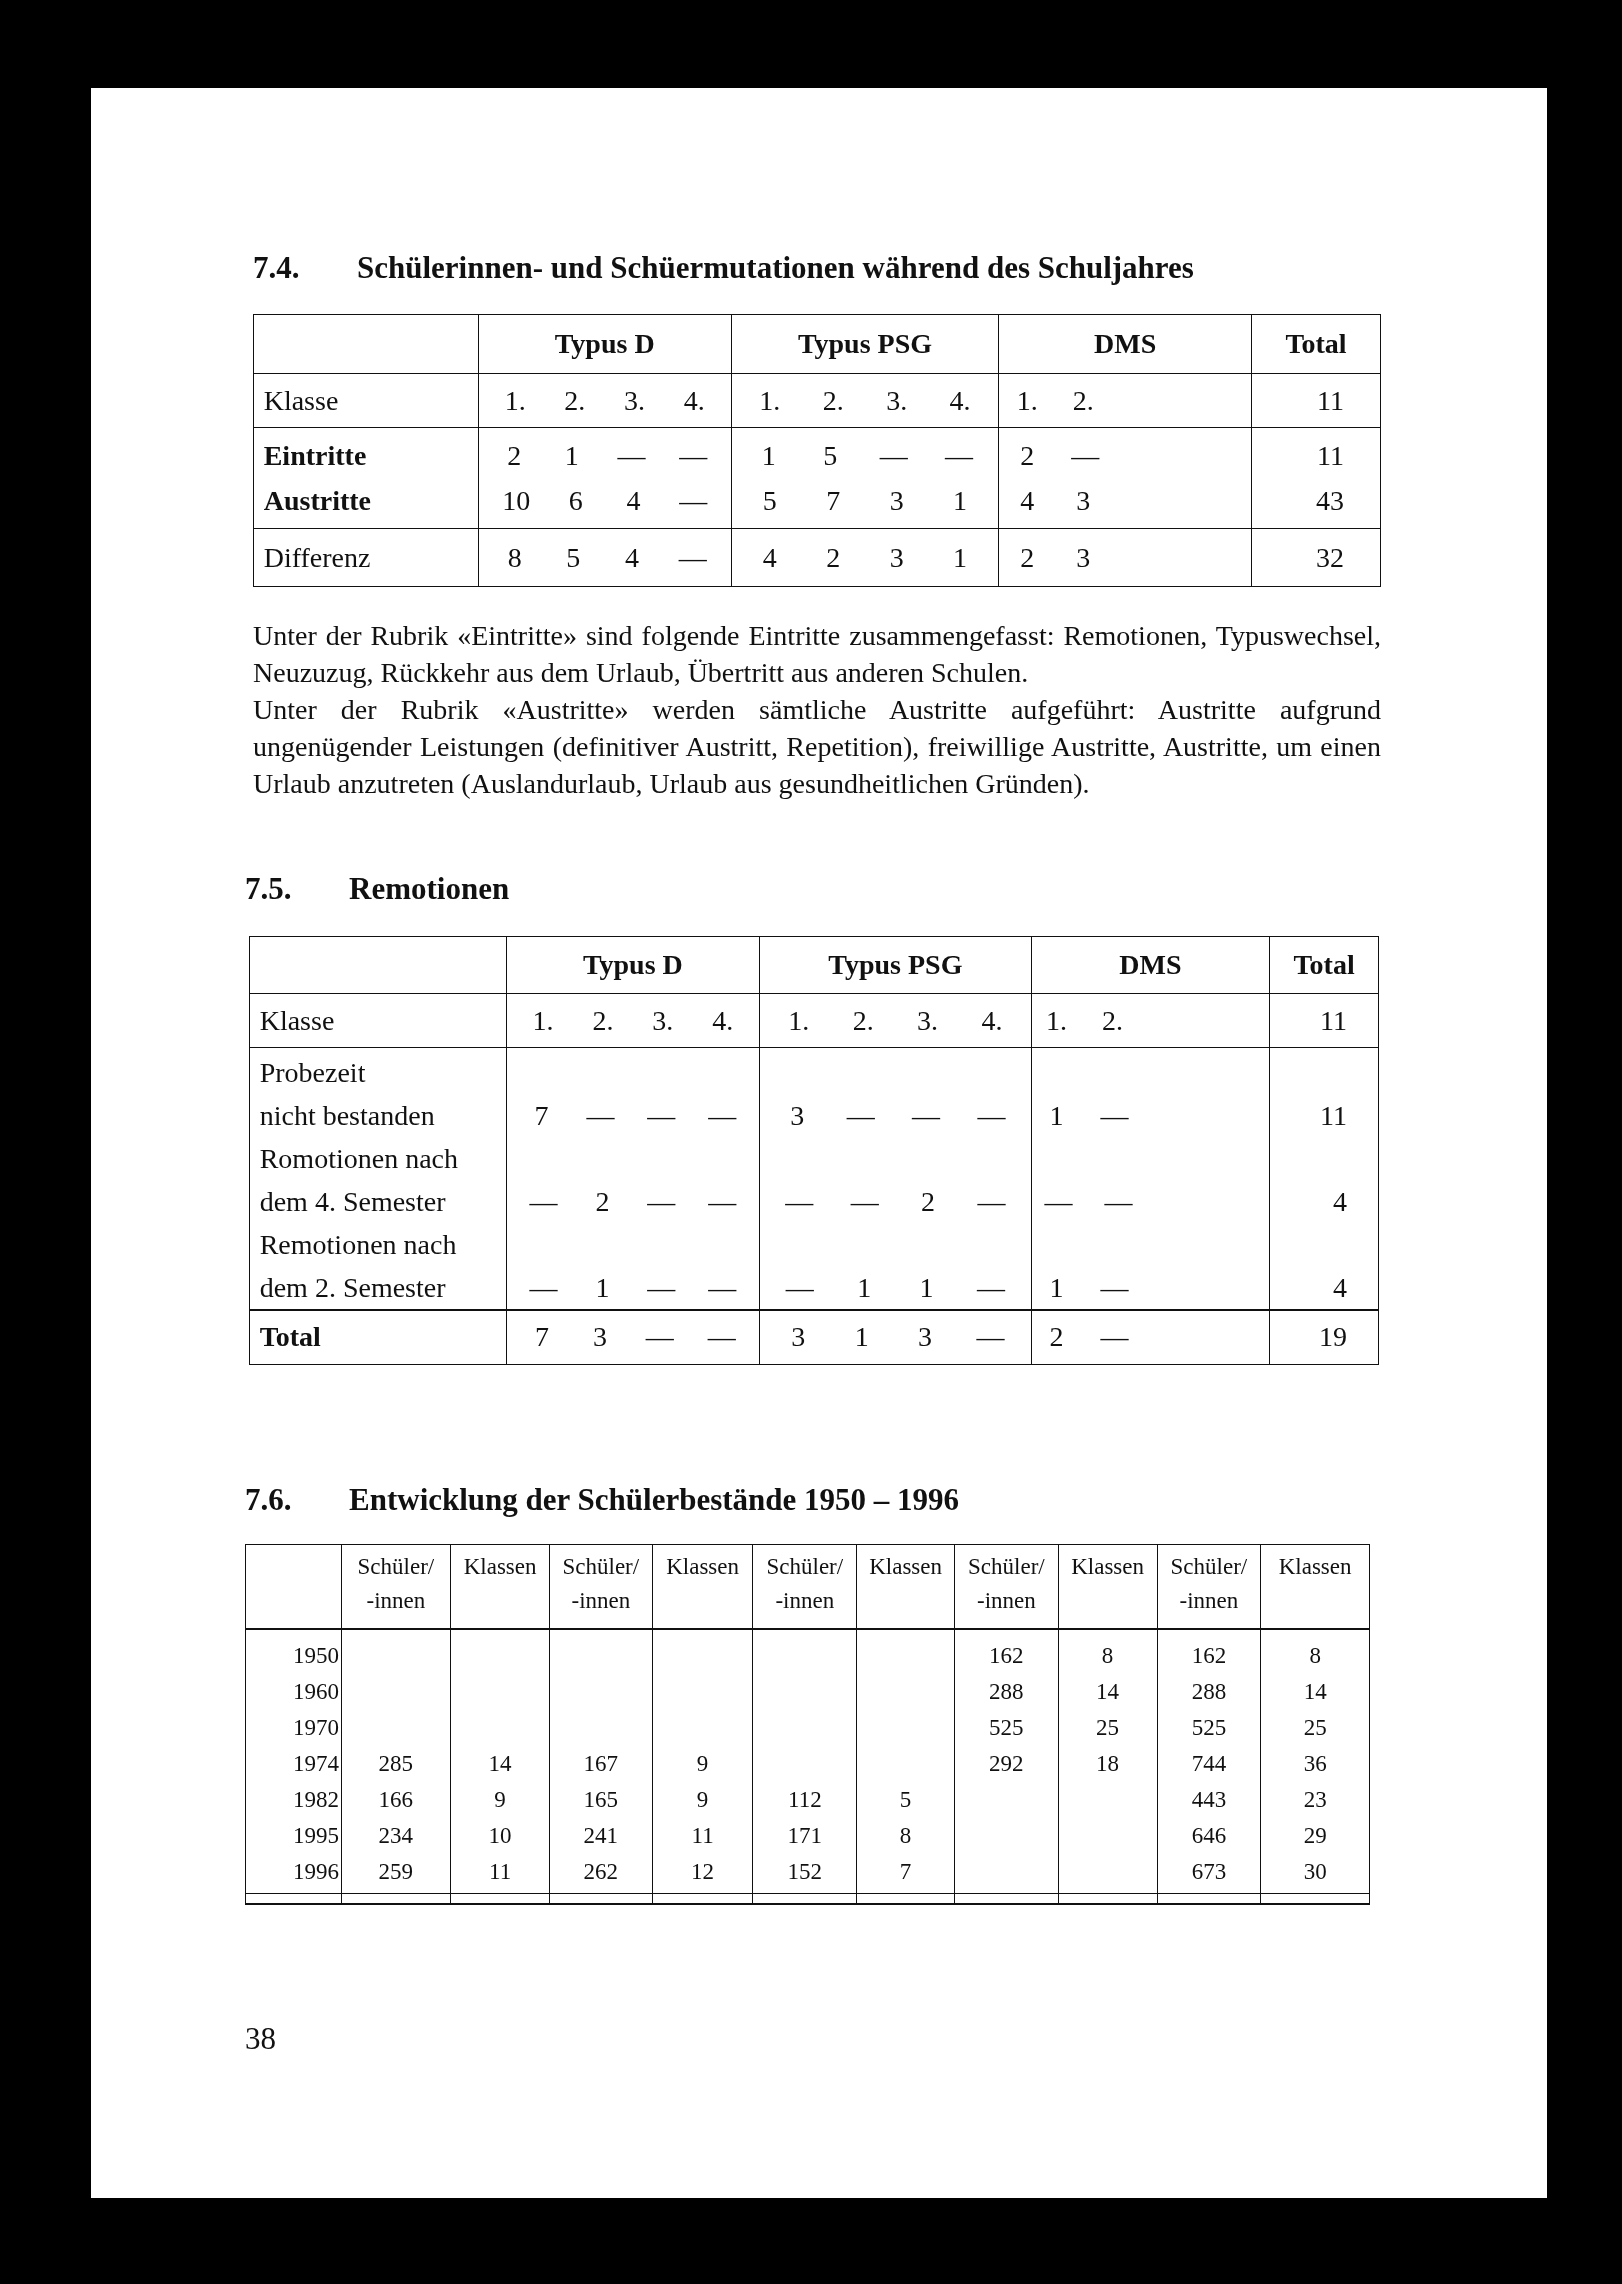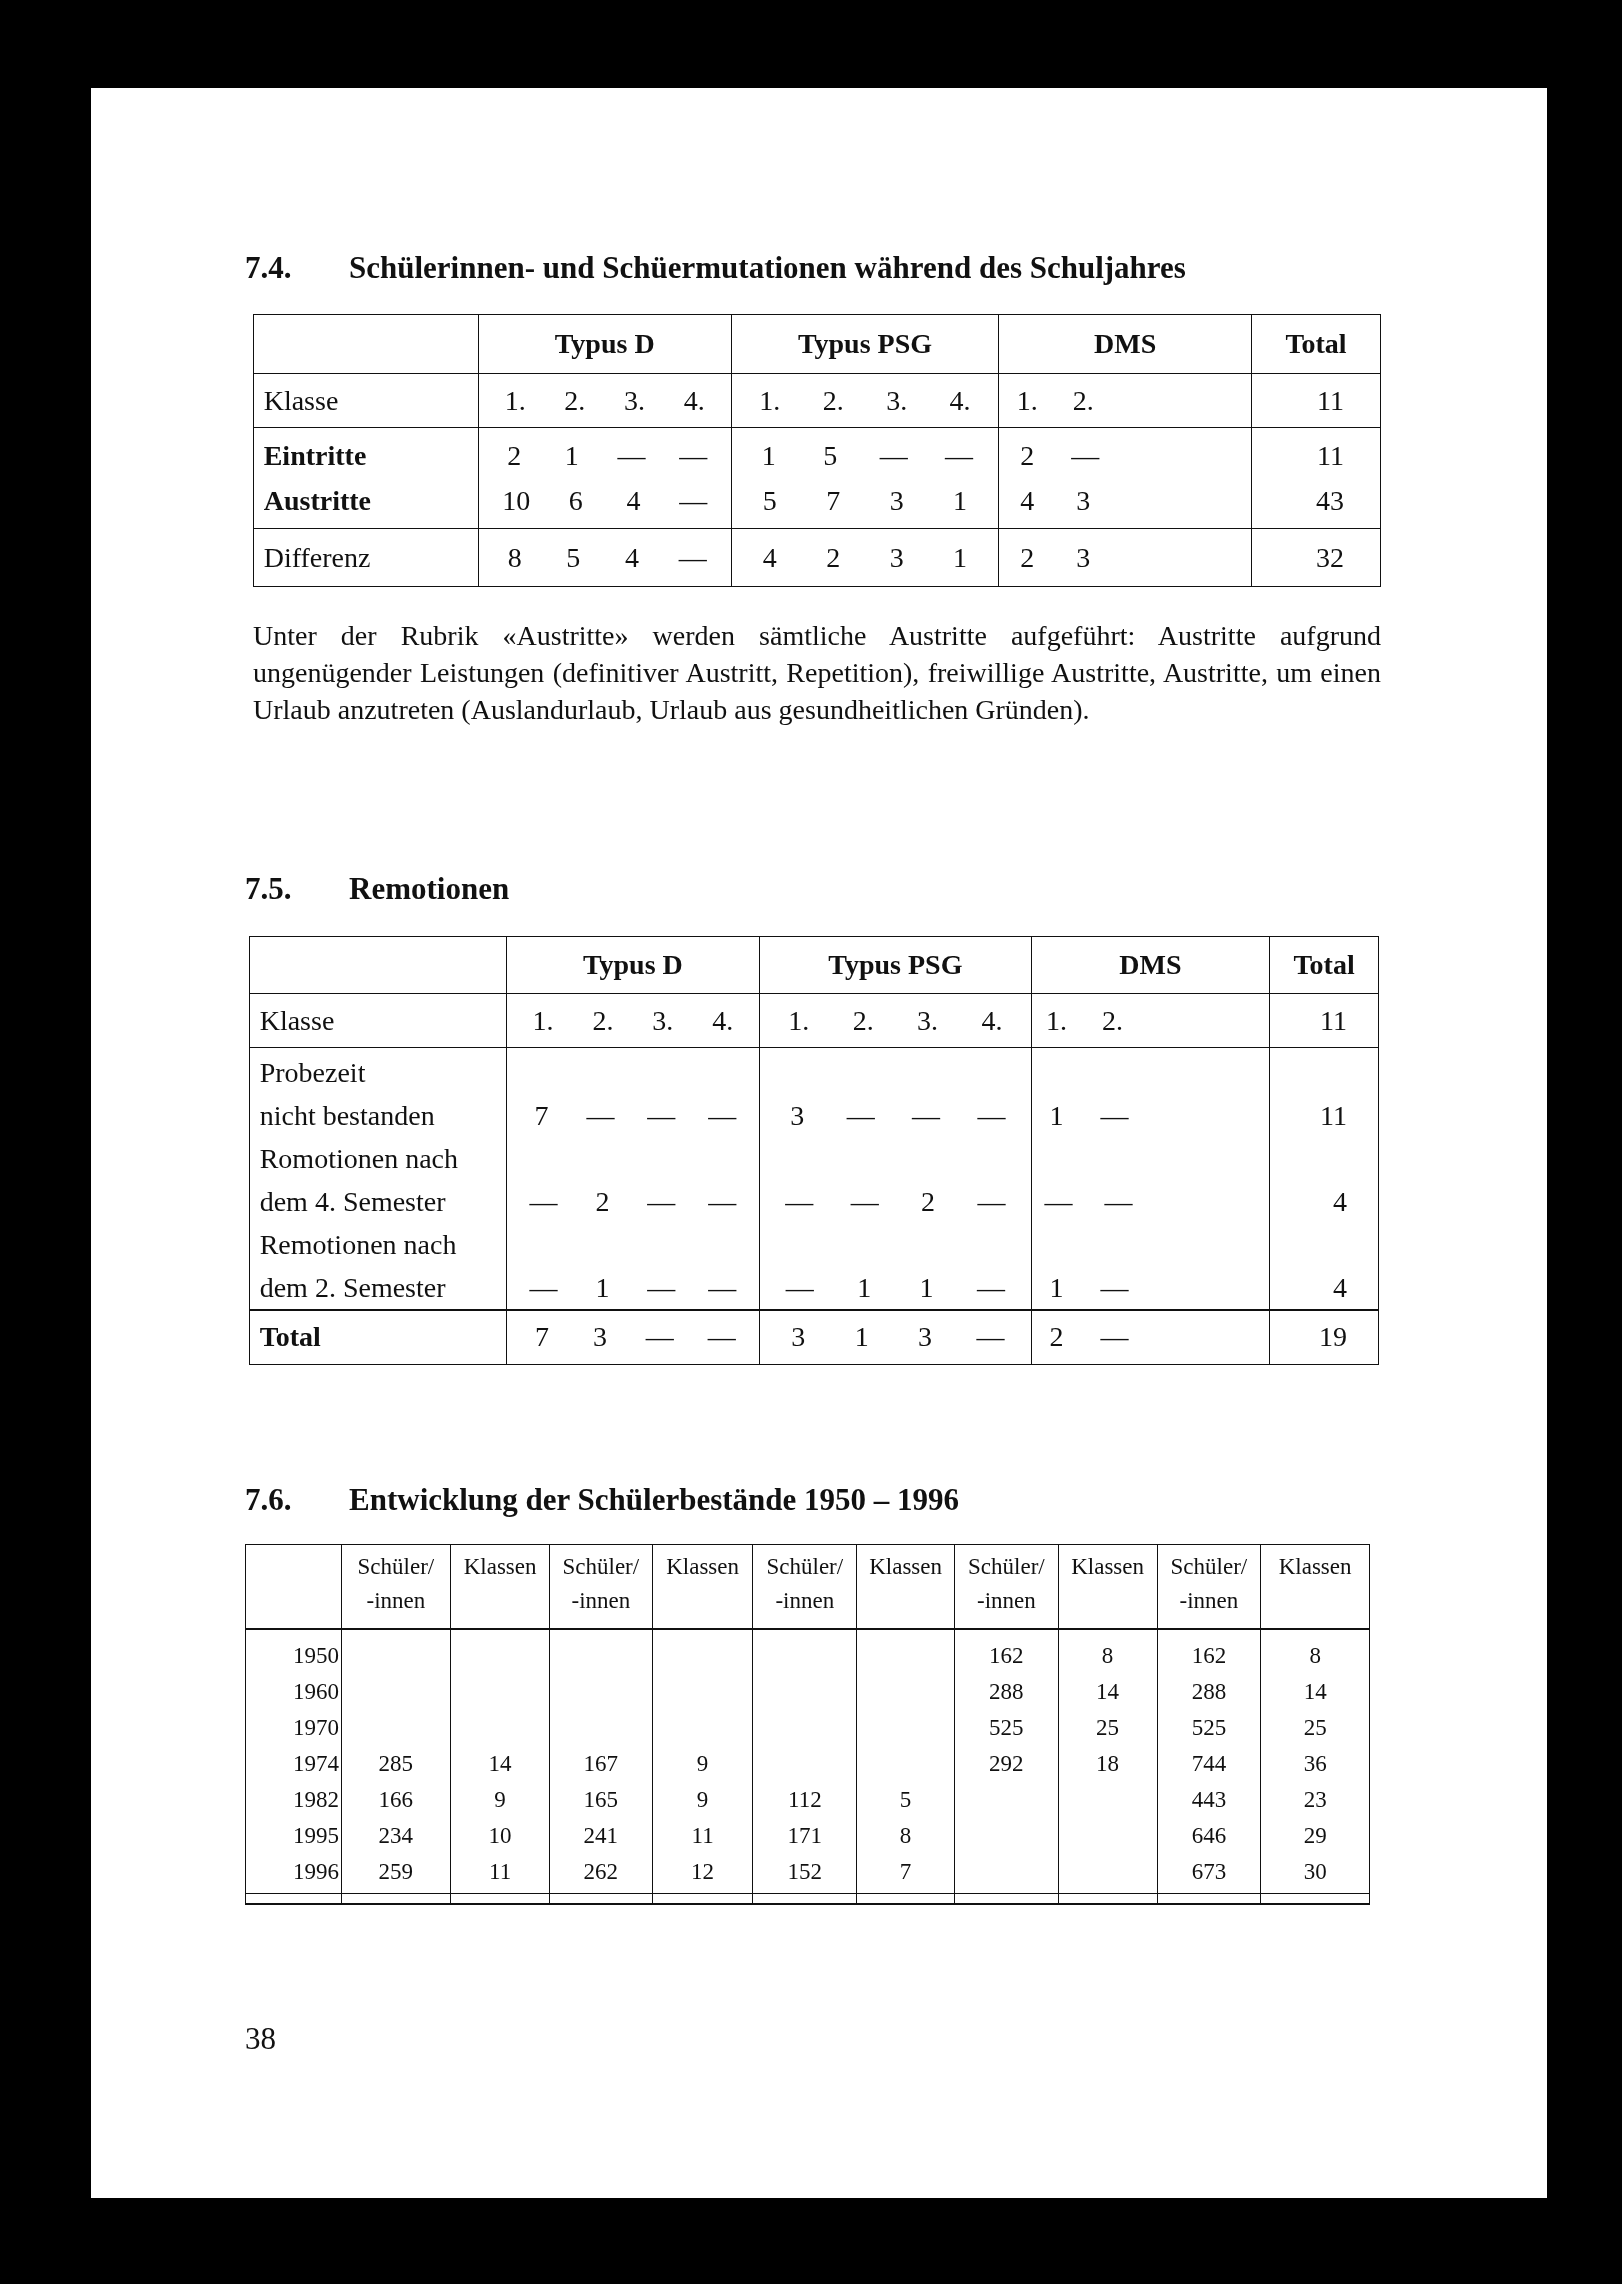--- a/index.html
+++ b/index.html
@@ -37,21 +37,21 @@
   .t3 .body td { border-top: 0; border-bottom: 0; line-height: 36px; padding: 3.2px 1.6px; }
   .t3 .last td { border-bottom: 2.4px solid #111; }
   .pnum { position: absolute; font-size: 31px; }
 </style>
 </head>
 <body>
 
 <div class="page">
   <div class="content">
 
-    <h2 style="top:162px; left:0;">
+    <h2 style="top:162px; left:8px;">
       <span class="num">7.4.</span><span>Schülerinnen- und Schüermutationen während des Schuljahres</span>
     </h2>
 
     <table class="t1" style="top:226px; left:8px; width:1128px;">
       <colgroup>
           <col style="width:225px">
           <col style="width:253px">
           <col style="width:268px">
           <col style="width:253px">
           <col style="width:129px">
@@ -161,20 +161,21 @@
                 <span>2</span>
                 <span>3</span>
               </div>
             </td>
         <td class="tot">32</td>
       </tr>
     </tbody>
       </table>
 
     <div class="para" style="top:529px; left:8px; width:1128px;">
+      <p>Unter der Rubrik «Eintritte» sind folgende Eintritte zusammengefasst: Remotionen, Typuswechsel, Neuzuzug, Rückkehr aus dem Urlaub, Übertritt aus anderen Schulen.</p>
       <p>Unter der Rubrik «Austritte» werden sämtliche Austritte aufgeführt: Austritte aufgrund ungenügender Leistungen (definitiver Austritt, Repetition), freiwillige Austritte, Austritte, um einen Urlaub anzutreten (Auslandurlaub, Urlaub aus gesundheitlichen Gründen).</p>
     </div>
 
     <h2 style="top:783px; left:0;">
       <span class="num">7.5.</span><span>Remotionen</span>
     </h2>
 
     <table class="t2" style="top:848px; left:4px; width:1130px;">
       <colgroup>
           <col style="width:257px">

